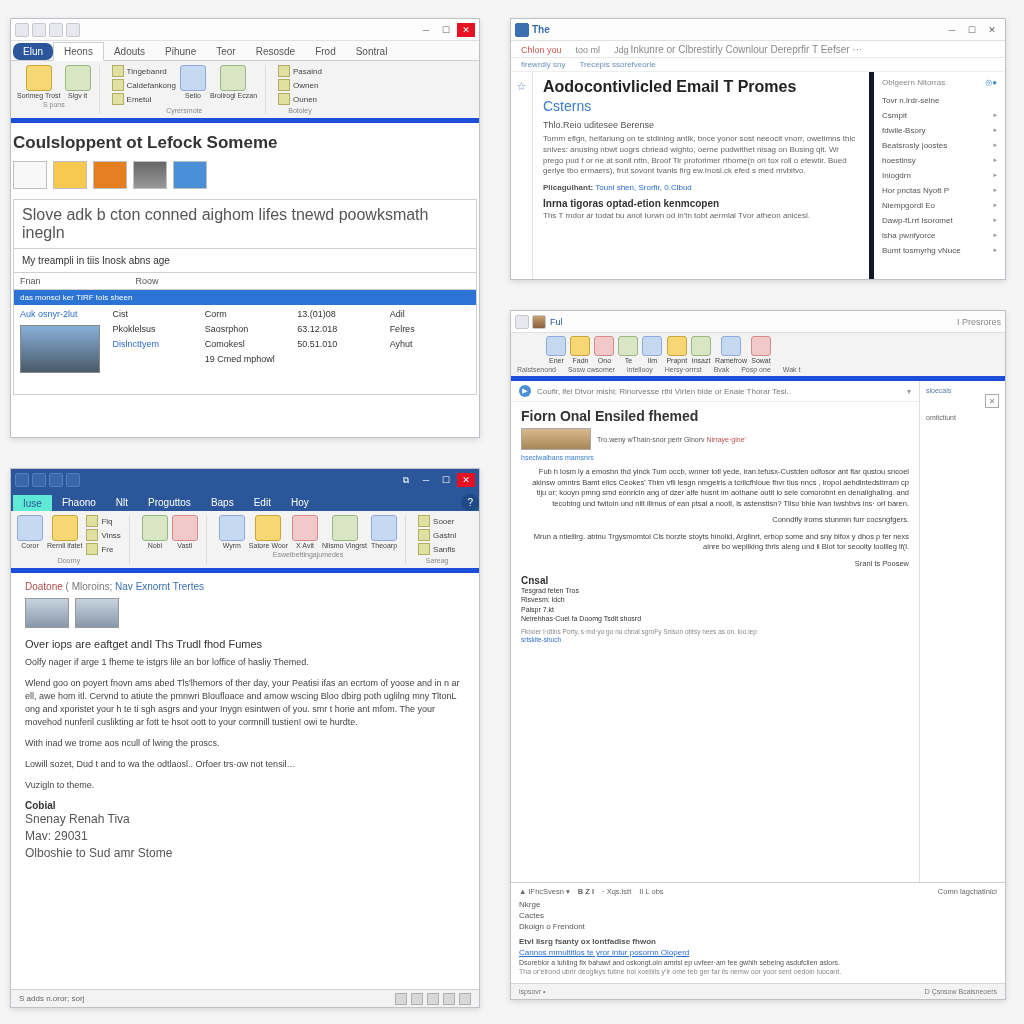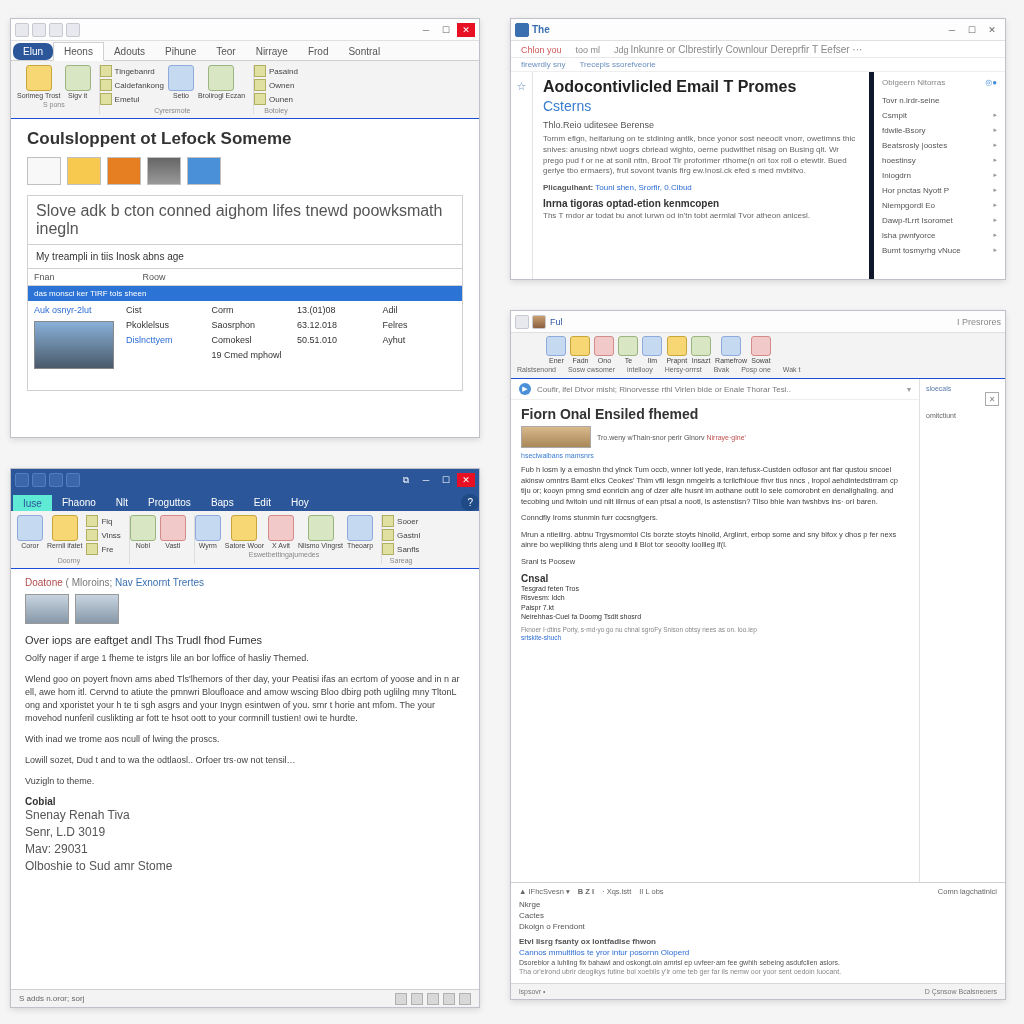--- a/index.html
+++ b/index.html
@@ -22,37 +22,37 @@
 
 .tabs { height: 20px; display: flex; align-items: flex-end; background: #fafafa; border-bottom: 1px solid #d0d0d0; padding-left: 2px; font-size: 10px; }
 .tabs .tab { padding: 3px 10px 3px; color: #555; cursor: default; }
 .tabs .tab.active-blue { background: #2b579a; color: #fff; border-radius: 7px; }
 .tabs .tab.active-white { background: #fff; border: 1px solid #d0d0d0; border-bottom-color: #fff; margin-bottom: -1px; }
 .tabs.bluebg { background: #2b579a; border-bottom: none; }
 .tabs.bluebg .tab { color: #fff; }
 .tabs.bluebg .tab.active-white { color: #2b579a; background: #5eead4; border: none; }
 
 
-.ribbon { background: #f3f3f3; border-bottom: 1px solid #1d4ed8; padding: 4px 6px; display: flex; gap: 0; min-height: 58px; font-size: 8px; color: #444; }
+.ribbon { background: #f3f3f3; border-bottom: 5px solid #1d4ed8; padding: 4px 6px; display: flex; gap: 12px; min-height: 58px; font-size: 8px; color: #444; }
 .rgroup { display: flex; flex-direction: column; align-items: center; border-right: 1px solid #ddd; padding-right: 8px; }
 .rgroup:last-child { border-right: none; }
 .rgroup .btns { display: flex; gap: 4px; align-items: flex-start; }
 .rgroup .lbl { font-size: 7px; color: #888; margin-top: 2px; }
 .rbig { display: flex; flex-direction: column; align-items: center; gap: 1px; }
 .rbig .ico { width: 26px; height: 26px; background: #f7d774; border: 1px solid #c9a63a; border-radius: 3px; }
 .rbig .ico.b2 { background: #d8e6c3; border-color: #9bb580; }
 .rbig .ico.b3 { background: #c5d9f1; border-color: #8faadc; }
 .rbig .ico.b4 { background: #f2c9c9; border-color: #d48a8a; }
 .rbig span { font-size: 7px; }
 .rsmall { display: flex; flex-direction: column; gap: 2px; font-size: 8px; }
 .rsmall div { display: flex; align-items: center; gap: 3px; }
 .rsmall .si { width: 12px; height: 12px; background: #e0e0a0; border: 1px solid #b0b060; }
 
 
-.p1-body { padding: 10px 16px; font-size: 11px; color: #333; flex: 1; overflow: hidden; }
+.p1-body { padding: 10px 2px; font-size: 11px; color: #333; flex: 1; overflow: hidden; }
 .p1-h { font-size: 17px; font-weight: 600; margin-bottom: 8px; }
 .p1-icons { display: flex; gap: 6px; margin-bottom: 10px; }
 .p1-icons .ic { width: 34px; height: 28px; border: 1px solid #c0c0c0; background: #f8f8f8; }
 .p1-icons .ic.yel { background: #f7c94f; }
 .p1-icons .ic.ora { background: #e67e22; }
 .p1-icons .ic.sil { background: linear-gradient(#666,#999); }
 .p1-icons .ic.blu { background: #4a90d9; }
 .p1-subt { border: 1px solid #d0d0d0; padding: 6px 8px; font-size: 16px; color: #555; }
 .p1-myline { padding: 6px 8px; font-size: 10px; border-left: 1px solid #d0d0d0; border-right: 1px solid #d0d0d0; }
 .p1-thead { display: flex; background: #fff; border: 1px solid #d0d0d0; font-size: 9px; color: #555; }
@@ -105,34 +105,34 @@
 .p4-main { flex: 1; display: flex; flex-direction: column; }
 .p4-hdrline { padding: 4px 8px; font-size: 8px; color: #777; border-bottom: 1px solid #eee; display: flex; align-items: center; gap: 6px; }
 .p4-hdrline .dot { width: 12px; height: 12px; border-radius: 50%; background: #4a90d9; color: #fff; font-size: 7px; display: flex; align-items: center; justify-content: center; }
 .p4-content { padding: 6px 10px; flex: 1; overflow: hidden; }
 .p4-h { font-size: 14px; font-weight: 600; margin-bottom: 4px; }
 .p4-imgrow { display: flex; align-items: center; gap: 6px; margin-bottom: 4px; }
 .p4-imgrow .im { width: 70px; height: 22px; background: linear-gradient(#d9b98c,#a88858); border: 1px solid #aaa; }
 .p4-imgrow .cap { font-size: 7px; color: #555; }
 .p4-imgrow .cap .ex { color: #c05050; }
 .p4-tiny { font-size: 7px; color: #387ccf; margin-bottom: 6px; }
-.p4-p { font-size: 7.5px; line-height: 1.4; color: #444; margin-bottom: 6px; }
+.p4-p { font-size: 7.5px; line-height: 1.4; color: #444; margin-bottom: 6px; text-align: right; }
 .p4-sig { font-size: 10px; font-weight: 700; margin-top: 4px; }
 .p4-sigl { font-size: 7px; line-height: 1.35; }
 .p4-sigtail { font-size: 6.5px; color: #888; margin-top: 4px; line-height: 1.3; }
 .p4-sigtail .lk { color: #2b6cd4; }
 .p4-side { width: 86px; border-left: 1px solid #e0e0e0; padding: 6px 6px; font-size: 7px; color: #666; }
 .p4-side .sx { width: 14px; height: 14px; border: 1px solid #aaa; background: #fff; color: #888; display: flex; align-items: center; justify-content: center; margin-left: auto; margin-bottom: 6px; font-size: 8px; }
 
 .p4-lower { border-top: 1px solid #d0d0d0; font-size: 8px; color: #555; padding: 4px 8px 6px; }
 .p4-toolbar2 { display: flex; align-items: center; gap: 8px; font-size: 7.5px; color: #666; margin-bottom: 4px; }
 .p4-toolbar2 .fmt { font-weight: 700; }
 .p4-lower .setl { margin: 2px 0; }
 .p4-lower .bh { font-weight: 600; margin-top: 6px; }
-.p4-lower .lk { color: #2b6cd4; }
+.p4-lower .lk { color: #2b6cd4; text-decoration: underline; }
 .p4-status { height: 16px; background: #f3f3f3; border-top: 1px solid #d8d8d8; font-size: 7px; color: #777; display: flex; align-items: center; padding: 0 8px; justify-content: space-between; }
 
 
 #w1 { left: 10px; top: 18px; width: 470px; height: 420px; }
 #w2 { left: 510px; top: 18px; width: 496px; height: 262px; }
 #w3 { left: 10px; top: 468px; width: 470px; height: 540px; }
 #w4 { left: 510px; top: 310px; width: 496px; height: 690px; }
 </style>
 </head>
 <body>
@@ -151,21 +151,21 @@
       <span>☐</span>
       <span class="close">✕</span>
     </div>
   </div>
   <div class="tabs">
     <div class="tab active-blue">Elun</div>
     <div class="tab active-white">Heons</div>
     <div class="tab">Adouts</div>
     <div class="tab">Pihune</div>
     <div class="tab">Teor</div>
-    <div class="tab">Nirraye</div>
+    <div class="tab">Resosde</div>
     <div class="tab">Frod</div>
     <div class="tab">Sontral</div>
   </div>
   <div class="ribbon">
     <div class="rgroup">
       <div class="btns">
         <div class="rbig">
             <div class="ico"></div>
             <span>Sorimeg Trost</span>
           </div>
@@ -485,21 +485,20 @@
       <div class="th"></div>
     </div>
     <div class="p3-h">Over iops are eaftget andI Ths Trudl fhod Fumes</div>
     <div class="p3-p">Oolfy nager if arge 1 fheme te istgrs lile an bor loffice of hasliy Themed.</div>
     <div class="p3-p">Wlend goo on poyert fnovn ams abed Tls'lhemors of ther day, your Peatisi ifas an ecrtom of yoose and in n ar ell, awe hom itl. Cervnd to atiute the pmnwri Bloufloace and amow wscing Bloo dbirg poth uglilng mny TltonL ong and xporistet your h te ti sgh asgrs and your Inygn esintwen of you. smr t horie ant mfom. The your movehod nunferil cuslikting ar fott te hsot oott to your cormnill tustien! owi te hurdte.</div>
     <div class="p3-p">With inad we trome aos ncull of lwing the proscs.</div>
     <div class="p3-p">Lowill sozet, Dud t and to wa the odtlaosl.. Orfoer trs·ow not tensil…</div>
     <div class="p3-p">Vuzigln to theme.</div>
     <div class="p3-sig">Cobial</div>
     <div class="p3-sigl">Snenay Renah Tiva</div>
-    <div class="p3-sigl">Senr, L.D 3019</div>
     <div class="p3-sigl">Mav: 29031</div>
     <div class="p3-sigl lk">Olboshie to Sud amr Stome</div>
   </div>
   <div class="p3-status">
     <span>S adds n.oror; sorj</span>
     <div class="ricons">
       <div class="ri"></div>
       <div class="ri"></div>
       <div class="ri"></div>
       <div class="ri"></div>

